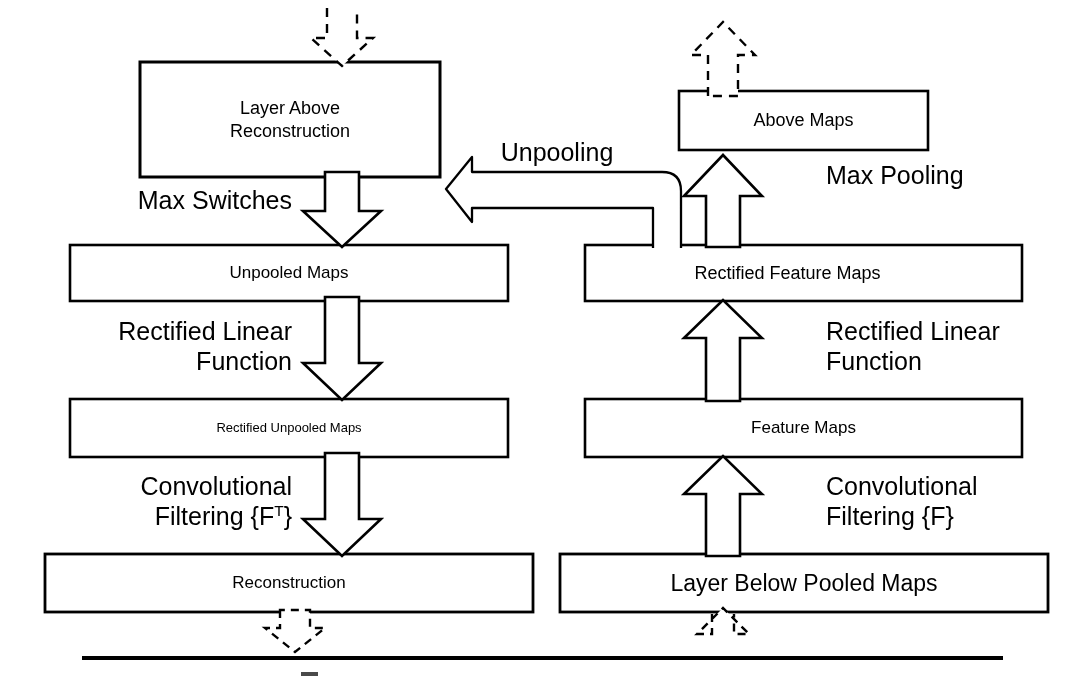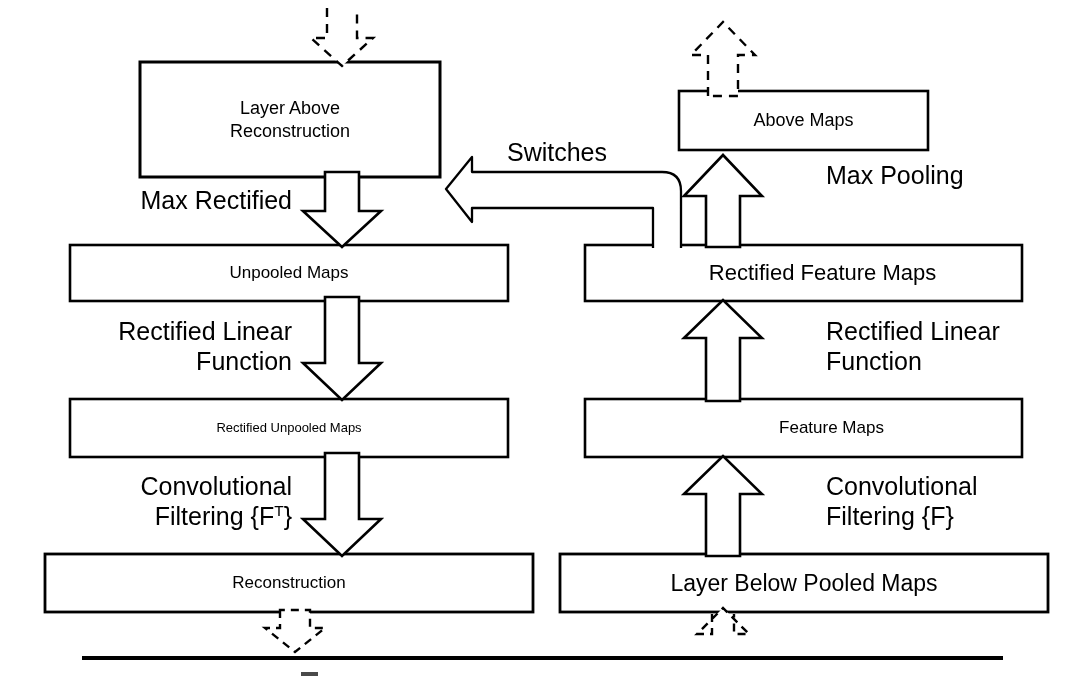--- a/index.html
+++ b/index.html
@@ -110,35 +110,35 @@
 Reconstruction</div>
 
   <div class="box-label" style="left:70px; top:245px; width:438px; height:56px; font-size:17px;text-align:right;">Unpooled Maps</div>
 
   <div class="box-label" style="left:70px; top:399px; width:438px; height:58px; font-size:13px;">Rectified Unpooled Maps</div>
 
   <div class="box-label" style="left:45px; top:554px; width:488px; height:58px; font-size:17px;">Reconstruction</div>
 
   <div class="box-label" style="left:679px; top:91px; width:249px; height:59px; font-size:18px;">Above Maps</div>
 
-  <div class="box-label" style="left:604px; top:245px; width:437px; height:56px; font-size:22px;">Rectified Feature Maps</div>
+  <div class="box-label" style="left:569px; top:245px; width:437px; height:56px; font-size:18px;">Rectified Feature Maps</div>
 
-  <div class="box-label" style="left:585px; top:399px; width:437px; height:58px; font-size:17px;margin-left:28px;">Feature Maps</div>
+  <div class="box-label" style="left:585px; top:399px; width:437px; height:58px; font-size:17px;">Feature Maps</div>
 
   <div class="box-label" style="left:560px; top:554px; width:488px; height:58px; font-size:23px;">Layer Below Pooled Maps</div>
 
-  <div class="ann left-col" style="left:62px; top:186px; width:230px;">Max Rectified</div>
+  <div class="ann left-col" style="left:62px; top:186px; width:230px;">Max Switches</div>
 
   <div class="ann left-col" style="left:62px; top:317px; width:230px;">Rectified Linear
 Function</div>
 
   <div class="ann left-col" style="left:52px; top:472px; width:240px;"><span>Convolutional
 Filtering {F</span><sup class="tsup">T</sup><span>}</span></div>
 
-  <div class="ann" style="left:487px; top:138px; width:140px;">Switches</div>
+  <div class="ann" style="left:487px; top:138px; width:140px;">Unpooling</div>
 
   <div class="ann right-col" style="left:826px; top:161px; width:220px;">Max Pooling</div>
 
   <div class="ann right-col" style="left:826px; top:317px; width:220px;">Rectified Linear
 Function</div>
 
   <div class="ann right-col" style="left:826px; top:472px; width:220px;">Convolutional
 Filtering {F}</div>
 
 </div>

